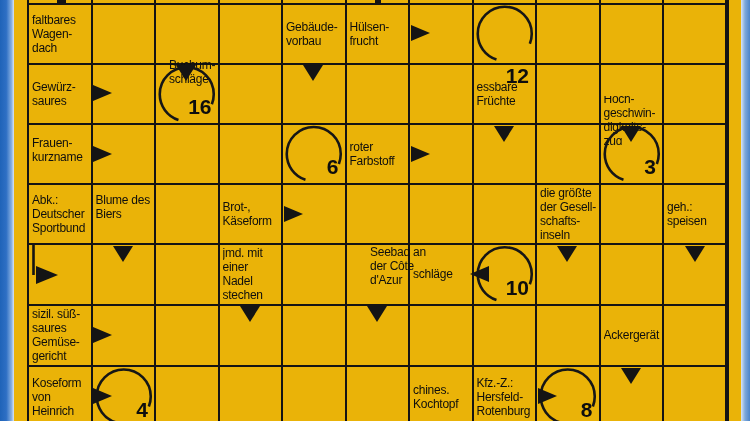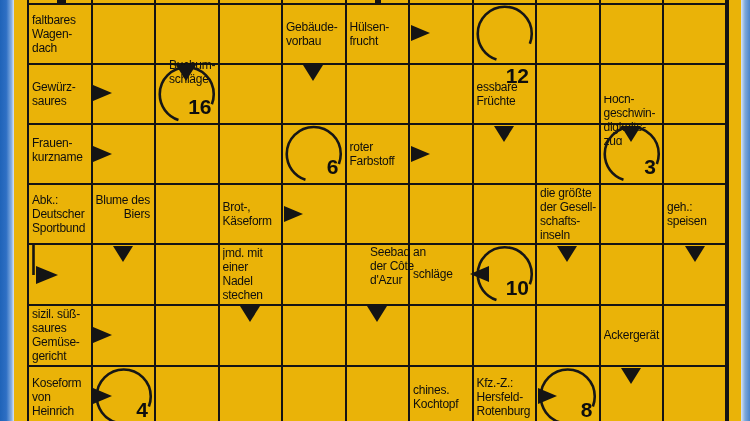--- a/index.html
+++ b/index.html
@@ -66,21 +66,21 @@
 geschwin-
 digkeits-
 zug</div>
       <div class="clue" style="left: 32px; top: 124px; width: 56.5px; height: 52px;">Frauen-
 kurzname</div>
       <div class="clue" style="left: 349.5px; top: 124px; width: 56.5px; height: 60px;">roter
 Farbstoff</div>
       <div class="clue" style="left: 32px; top: 184px; width: 56.5px; height: 60px;">Abk.:
 Deutscher
 Sportbund</div>
-      <div class="clue" style="left: 95.5px; top: 184px; width: 56.5px; height: 46px; text-align: right;">Blume des
+      <div class="clue" style="left: 95.5px; top: 184px; width: 56.5px; height: 46px;">Blume des
 Biers</div>
       <div class="clue" style="left: 222.5px; top: 184px; width: 56.5px; height: 60px;">Brot-,
 Käseform</div>
       <div class="clue" style="left: 540px; top: 184px; width: 56.5px; height: 60px;">die größte
 der Gesell-
 schafts-
 inseln</div>
       <div class="clue" style="left: 667px; top: 184px; width: 57px; height: 60px;">geh.:
 speisen</div>
       <div class="clue" style="left: 222.5px; top: 244px; width: 56.5px; height: 60.5px;">jmd. mit

